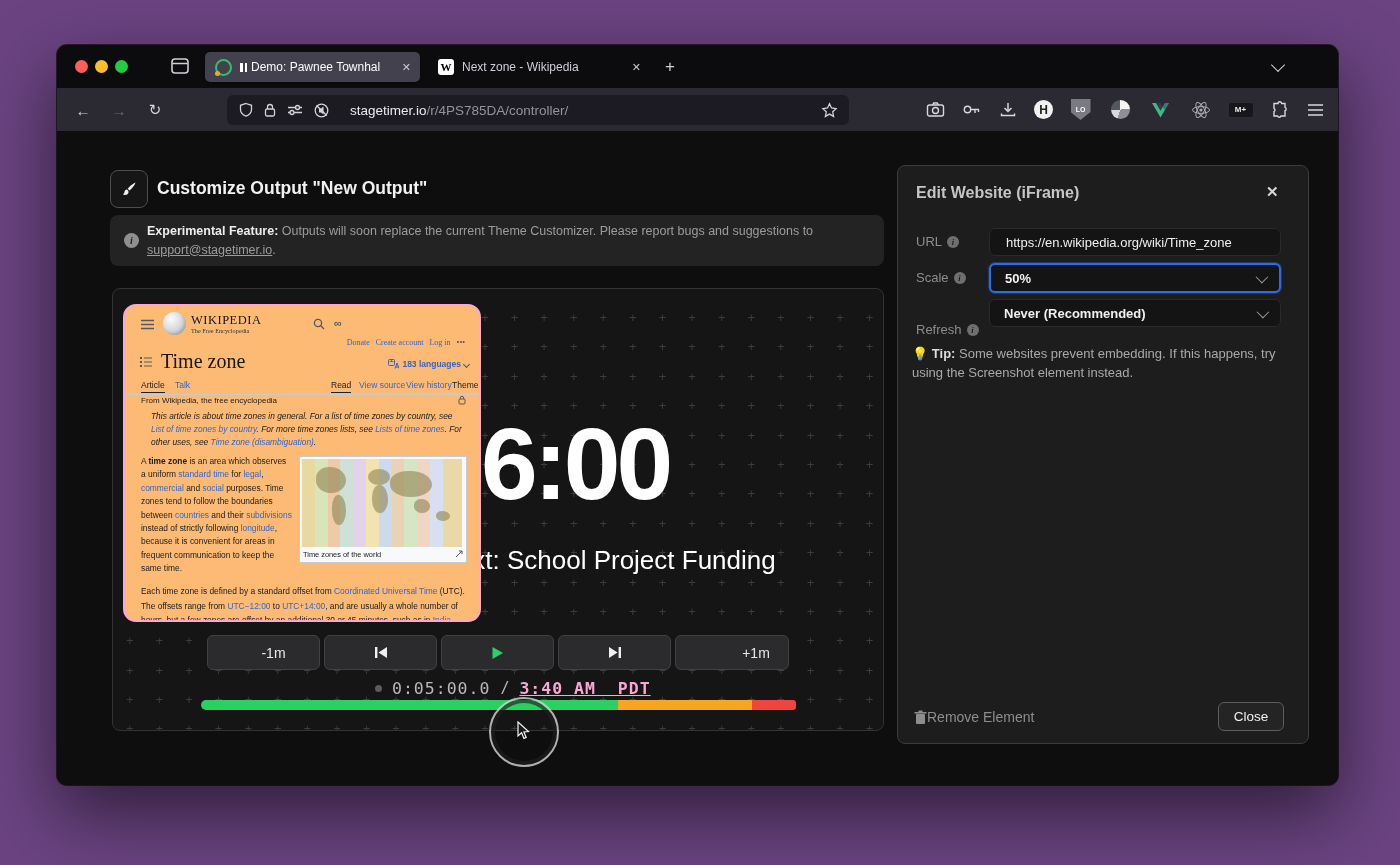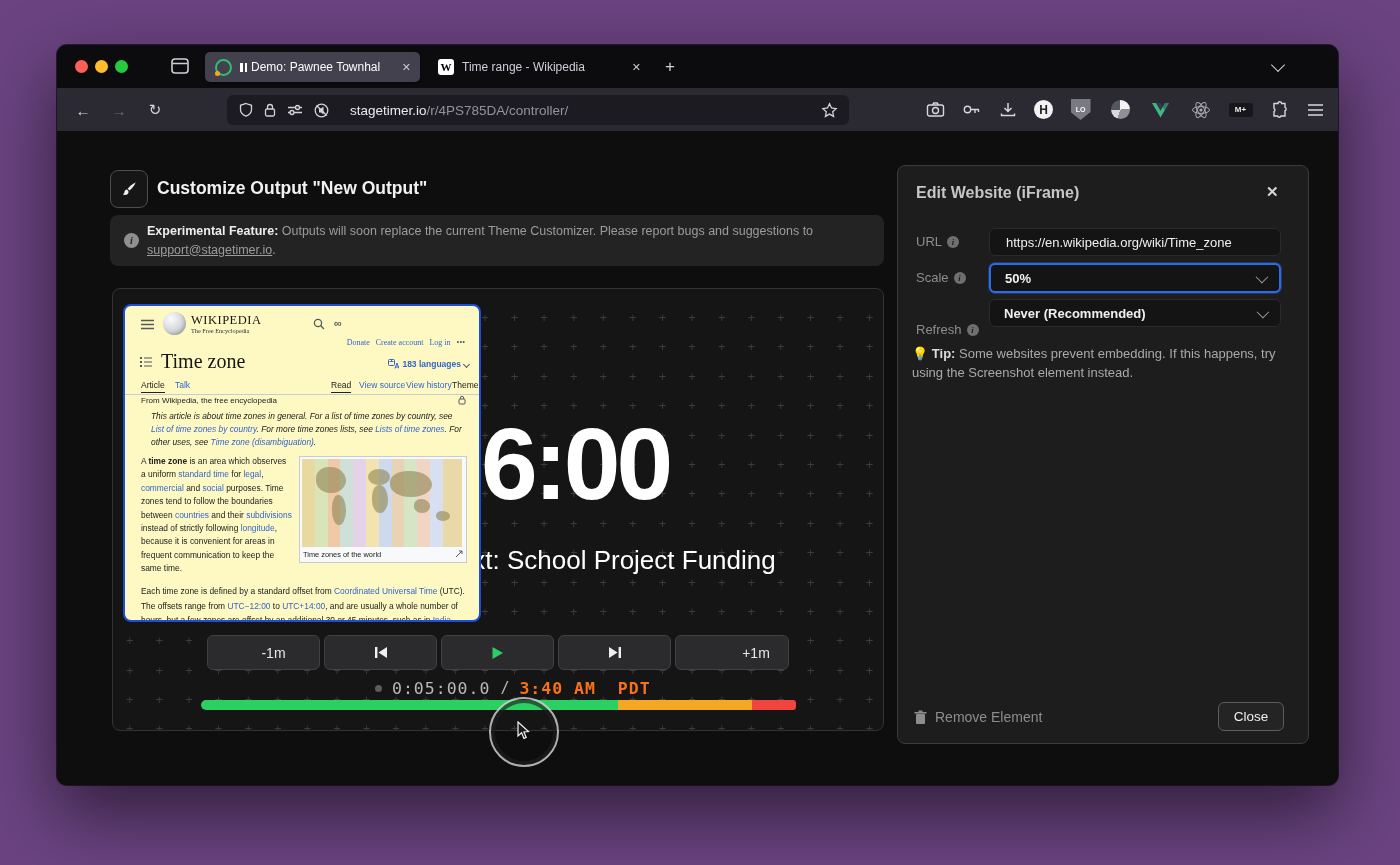--- a/index.html
+++ b/index.html
@@ -75,25 +75,25 @@
     font-size:13px;line-height:29.4px;text-align:center;}
   .timer{left:368px;top:124px;font-size:102px;font-weight:bold;color:#fff;letter-spacing:-4px;line-height:1;}
   .cue-message{left:326px;top:256px;font-size:26px;color:#fff;white-space:nowrap;}
   .ctrl-btn{top:346px;height:35px;background:#2b2b2d;border:1px solid #414144;border-radius:6px;
     color:#e8e8e8;font-size:14px;display:flex;align-items:center;justify-content:center;box-sizing:border-box;}
   .time-row{left:262px;top:389px;height:20px;display:flex;align-items:center;gap:10px;
     font-family:"DejaVu Sans Mono",monospace;}
   .time-dot{width:7px;height:7px;border-radius:50%;background:#5c5c5c;}
   .elapsed{font-size:16.5px;color:#b9b9b9;letter-spacing:1px;}
   .slash{font-size:15px;color:#b9b9b9;}
-  .clock{font-size:16.5px;color:#f97316;font-weight:bold;letter-spacing:1px;white-space:pre;}
+  .clock{font-size:16.5px;color:#f9a8d4;font-weight:bold;letter-spacing:1px;white-space:pre;text-decoration:underline;}
   .progress{left:88px;top:411px;width:595px;height:10px;border-radius:5px 3px 3px 5px;overflow:hidden;display:flex;}
   
-  .wiki{left:10px;top:15px;width:354px;height:314px;background:#fef9c3;border:2px solid #1d4ed8;
-    border-radius:8px;overflow:hidden;color:#202122;}
+  .wiki{left:10px;top:15px;width:354px;height:314px;background:#fdba74;border:2px solid #f9a8d4;
+    border-radius:13px;overflow:hidden;color:#202122;}
   .wiki .lnk{color:#3366cc;}
   .wiki-wordmark{font-family:"Liberation Serif",serif;font-size:12.5px;letter-spacing:.5px;color:#161616;}
   .wiki-tagline{font-family:"Liberation Serif",serif;font-size:6.3px;color:#333;}
   .wiki-navlinks{right:14px;top:32px;display:flex;gap:6px;font-size:8px;color:#3366cc;align-items:center;font-family:Liberation Serif, serif;}
   .wiki-title{left:36px;top:44px;font-family:"Liberation Serif",serif;font-size:20px;color:#161616;}
   .wiki-langs{right:10px;top:53px;display:flex;gap:3px;align-items:center;font-size:8.5px;color:#3366cc;font-weight:bold;padding-left:33px;}
   .wiki-tabs{left:0;top:72px;width:100%;height:16px;border-bottom:1px solid #c8ccd1;font-size:8.5px;}
   .wt{position:absolute;top:2px;}
   .wt.on{color:#202122;border-bottom:1px solid #202122;padding-bottom:2px;}
   .wiki-from{left:16px;top:90px;font-size:8px;color:#202122;}
@@ -118,21 +118,21 @@
     font-family:"Liberation Serif",serif;font-style:italic;}
   .field{left:91px;width:292px;height:28px;background:#141414;border:1px solid #2a2a2a;border-radius:6px;
     color:#f0f0f0;font-size:13px;display:flex;align-items:center;padding:0 14px;box-sizing:border-box;}
   .field input{background:transparent;border:none;outline:none;color:#f0f0f0;font-size:13px;
     font-family:"Liberation Sans",sans-serif;width:100%;}
   .field.focus{border:2px solid #2e6be6;box-shadow:0 0 0 1px rgba(46,107,230,.35);}
   .chev{margin-left:auto;width:8px;height:8px;border-right:1.6px solid #9a9a9a;
     border-bottom:1.6px solid #9a9a9a;transform:rotate(45deg) translateY(-2px);}
   .tip{left:14px;top:178px;width:380px;font-size:13px;line-height:19px;color:#a9a9a9;}
   .tip .b{color:#dcdcdc;font-weight:bold;}
-  .pe-remove{left:16px;top:543px;display:flex;align-items:center;gap:8px;color:#8d8d8d;font-size:14px;}
+  .pe-remove{left:16px;top:543px;display:flex;align-items:center;color:#8d8d8d;font-size:14px;}
   .pe-close{left:320px;top:536px;width:64px;height:27px;border:1px solid #5c5c5c;border-radius:6px;
     color:#f0f0f0;font-size:13.5px;display:flex;align-items:center;justify-content:center;background:#242424;}
   
   .cursor-ring{left:432px;top:566px;width:66px;height:66px;border-radius:50%;
     border:2px solid rgba(205,205,205,.85);box-shadow:inset 0 0 0 4px rgba(30,30,30,.65);}
   .chevdown{width:9px;height:9px;border-right:1.8px solid #cfcfd6;border-bottom:1.8px solid #cfcfd6;
     transform:rotate(45deg);}
 </style>
 </head>
 <body>
@@ -159,21 +159,21 @@
         <span class="pausebars">
             <i></i>
             <i></i>
           </span>
         <span class="tab-title" style="width:130px;">Demo: Pawnee Townhall | Con</span>
         <span class="tab-close">✕</span>
       </div>
 
       <div class="abs tab inactive" style="left:371px;width:222px;">
         <span class="favicon-w">W</span>
-        <span class="tab-title" style="width:140px;">Time range - Wikipedia</span>
+        <span class="tab-title" style="width:140px;">Next zone - Wikipedia</span>
         <span class="tab-close">✕</span>
       </div>
 
       <div class="abs newtab" style="left:608px;">+</div>
       <div class="abs" style="left:1216px;top:15px;">
           <span class="chevdown" style="display:block;"></span>
         </div>
     </div>
 
     <div class="abs toolbar">

